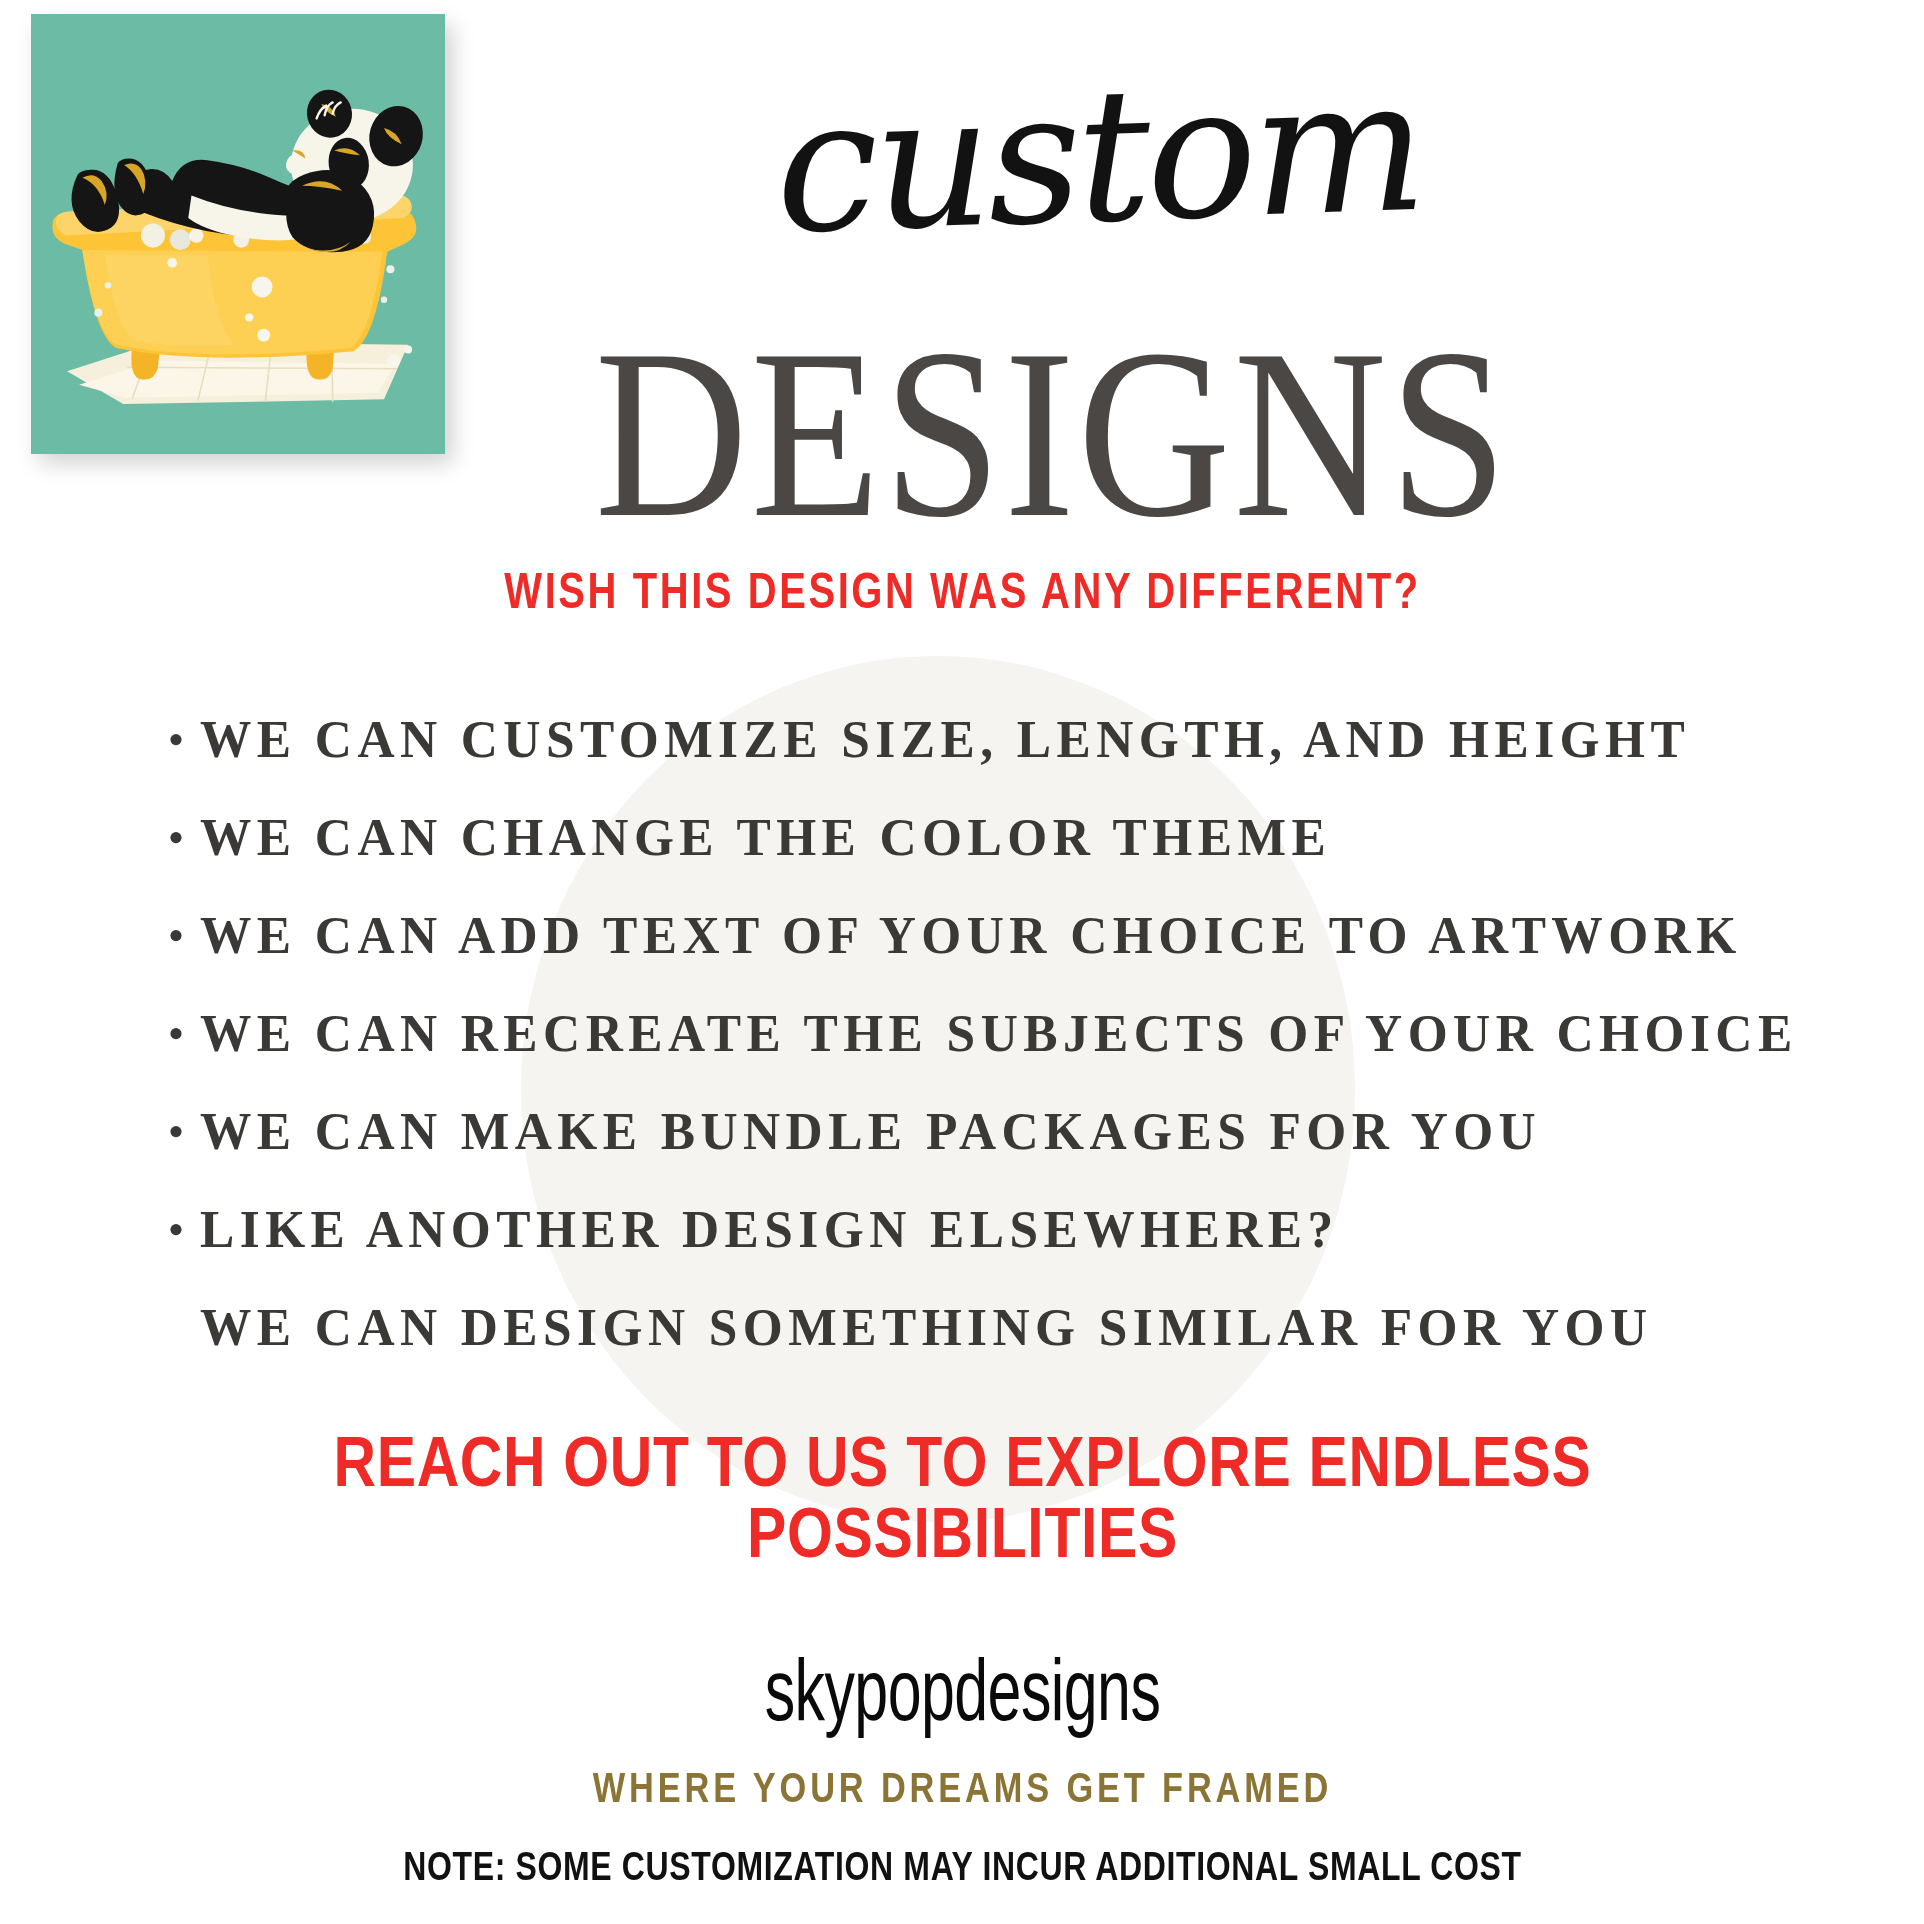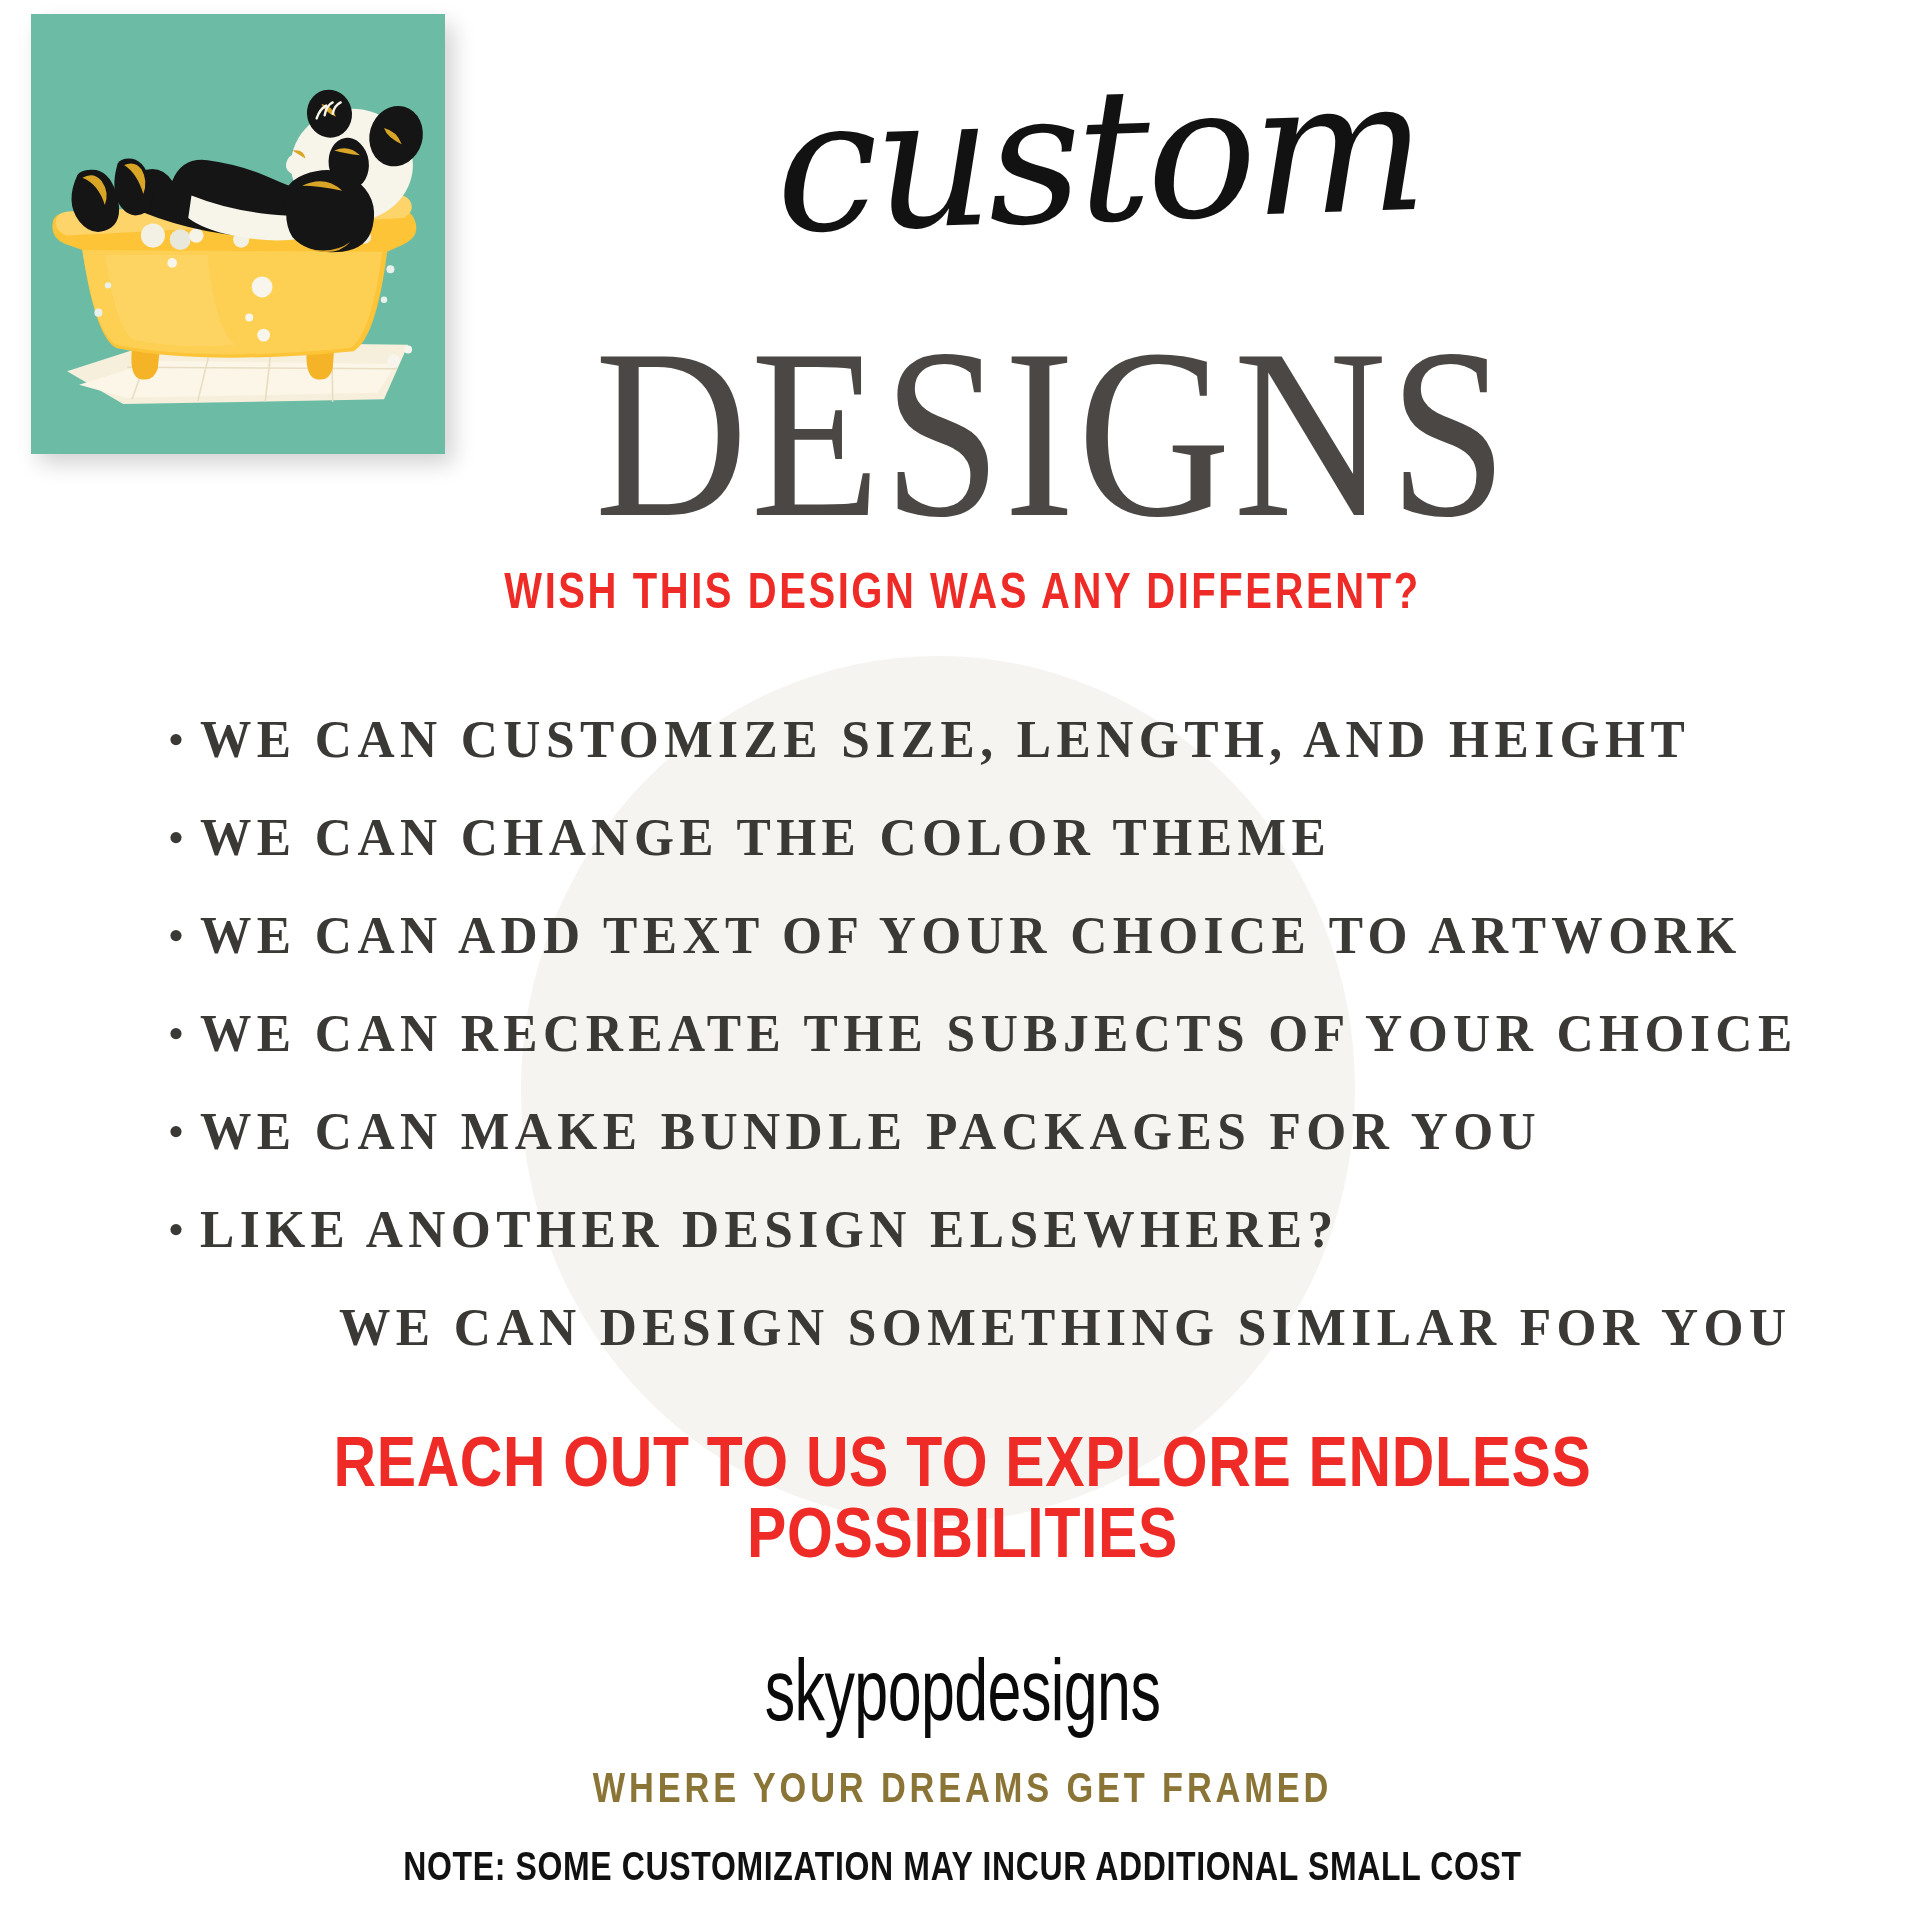--- a/index.html
+++ b/index.html
@@ -92,21 +92,20 @@
     font-size:53px;
     color:#3b3936;
     letter-spacing:5.6px;
     white-space:nowrap;
     transform:scaleX(.97);
     transform-origin:left center;
   }
   .cont-row{
     display:flex;height:98px;line-height:98px;
     padding-left:48px;
-    justify-content:flex-end;
   }
 
   
   .cta-red{
     position:absolute;left:0;top:1426px;width:1925px;
     text-align:center;
     font-family:"Liberation Sans", sans-serif;
     font-weight:700;
     font-size:71px;
     line-height:1;

